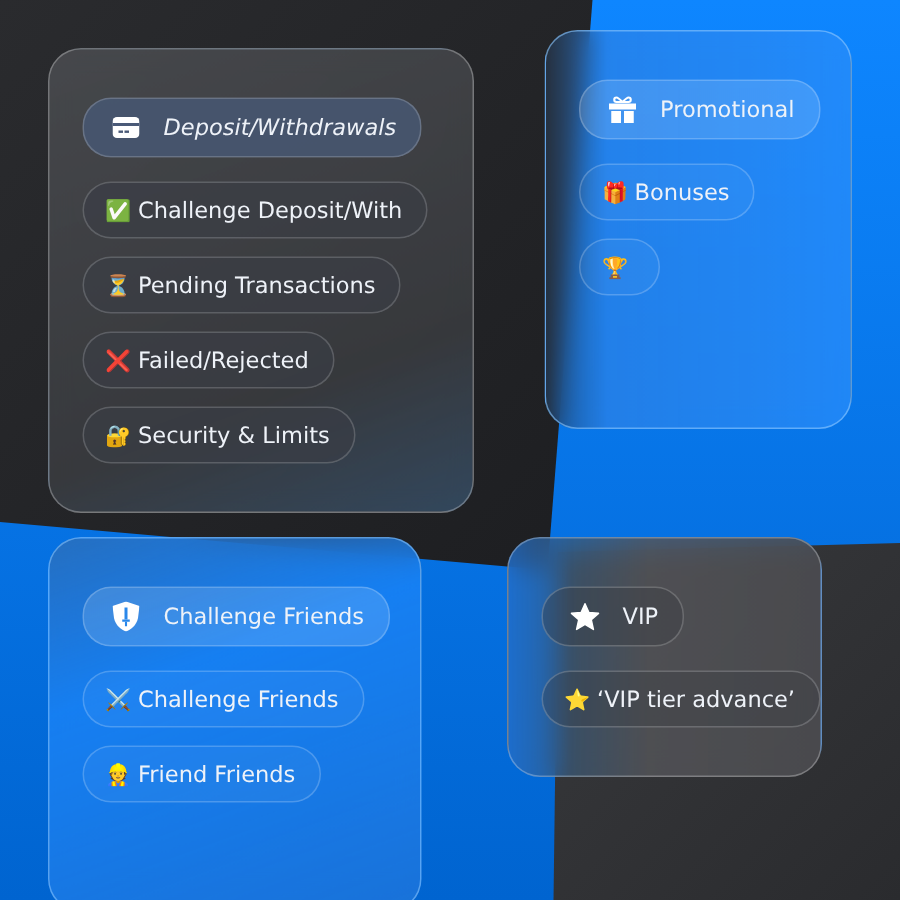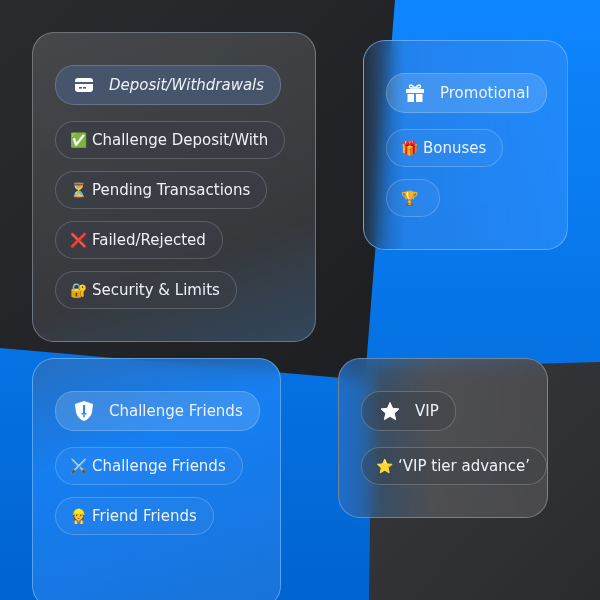--- a/index.html
+++ b/index.html
@@ -100,21 +100,21 @@
   <div class="row"><div class="pill">
     <span class="emoji">❌</span>
     <span>Failed/Rejected</span>
   </div></div>
   <div class="row"><div class="pill">
     <span class="emoji">🔐</span>
     <span>Security &amp; Limits</span>
   </div></div>
 </div>
 
-<div class="card blue1" style="left:363px; top:40px; width:205px; height:210px;">
+<div class="card blue1" style="left:363px; top:20px; width:205px; height:266px;">
   <div class="row"><div class="pill head">
     <span class="hicon">
       <svg width="18" height="18" viewBox="0 0 18 18">
             <path d="M5 1 C3 1 3 4 5 4 L9 4 C7 2 6 1 5 1Z M13 1 C15 1 15 4 13 4 L9 4 C11 2 12 1 13 1Z" fill="none" stroke="#fff" stroke-width="1.4"></path>
             <rect x="0" y="5" width="18" height="4" fill="#fff"></rect>
             <rect x="1.5" y="10" width="6.5" height="8" fill="#fff"></rect>
             <rect x="10" y="10" width="6.5" height="8" fill="#fff"></rect>
           </svg>
     </span>
     <span>Promotional</span>

